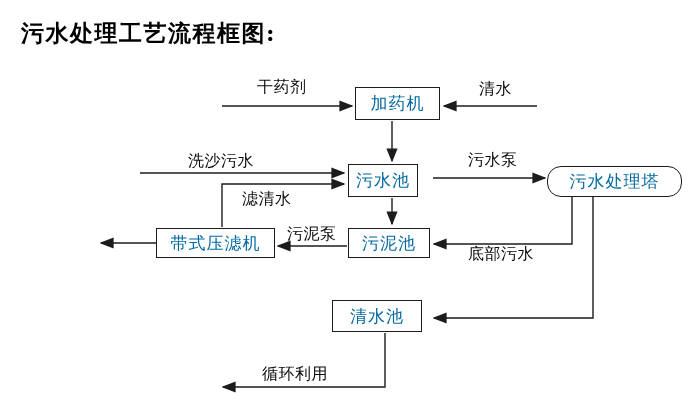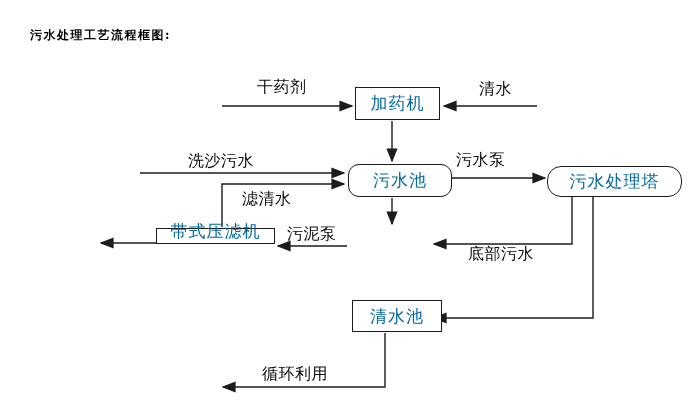--- a/index.html
+++ b/index.html
@@ -9,22 +9,22 @@
     height: 420px;
     background: #ffffff;
     font-family: "DejaVu Serif", "Liberation Serif", serif;
     overflow: hidden;
     color: #000;
   }
   .title {
     position: absolute;
     left: 17px;
     top: 14px;
-    margin: 13px;
-    font-size: 12px;
+    margin: 4px;
+    font-size: 23px;
     font-weight: bold;
     letter-spacing: 1.5px;
     color: #000;
     white-space: nowrap;
   }
   .wires {
     position: absolute;
     left: 0; top: 0;
   }
   .node {
@@ -71,35 +71,38 @@
     <polyline points="572,197 572,244 434,244" fill="none" stroke="#1c1c1c" stroke-width="1.4" marker-end="url(#arrowhead)"></polyline>
     <polyline points="347,246 278,246" fill="none" stroke="#1c1c1c" stroke-width="1.4" marker-end="url(#arrowhead)"></polyline>
     <polyline points="156,243 101,243" fill="none" stroke="#1c1c1c" stroke-width="1.4" marker-end="url(#arrowhead)"></polyline>
     <polyline points="593,197 593,318 434,318" fill="none" stroke="#1c1c1c" stroke-width="1.4" marker-end="url(#arrowhead)"></polyline>
     <polyline points="385,333 385,387 223,387" fill="none" stroke="#1c1c1c" stroke-width="1.4" marker-end="url(#arrowhead)"></polyline>
   </svg>
 
   <div class="node" style="left:355px; top:87px; width:85px; height:33px;">
     <span>加药机</span>
   </div>
-  <div class="node" style="left:348px; top:164px; width:104px; height:33px;border-radius:11px;">
+  <div class="node" style="left:348px; top:164px; width:70px; height:33px;">
     <span>污水池</span>
   </div>
   <div class="node" style="left:547px; top:166px; width:135px; height:31px;border-radius:14px;">
     <span>污水处理塔</span>
   </div>
-  <div class="node" style="left:156px; top:228px; width:119px; height:16px;align-items:flex-end;">
+  <div class="node" style="left:348px; top:228px; width:82px; height:30px;">
+    <span>污泥池</span>
+  </div>
+  <div class="node" style="left:156px; top:228px; width:119px; height:30px;">
     <span>带式压滤机</span>
   </div>
-  <div class="node" style="left:352px; top:300px; width:90px; height:32px;">
+  <div class="node" style="left:332px; top:300px; width:90px; height:32px;">
     <span>清水池</span>
   </div>
 
   <span class="lbl" style="left:257px; top:77px;">干药剂</span>
   <span class="lbl" style="left:479px; top:79px;">清水</span>
   <span class="lbl" style="left:172px; top:151px;margin-left:16px;">洗沙污水</span>
   <span class="lbl" style="left:242px; top:189px;">滤清水</span>
-  <span class="lbl" style="left:456px; top:150px;">污水泵</span>
+  <span class="lbl" style="left:468px; top:150px;">污水泵</span>
   <span class="lbl" style="left:468px; top:224px;margin-top:20px;">底部污水</span>
   <span class="lbl" style="left:287px; top:224px;">污泥泵</span>
   <span class="lbl" style="left:262px; top:364px;">循环利用</span>
 
 </div>
 
 </body></html>

